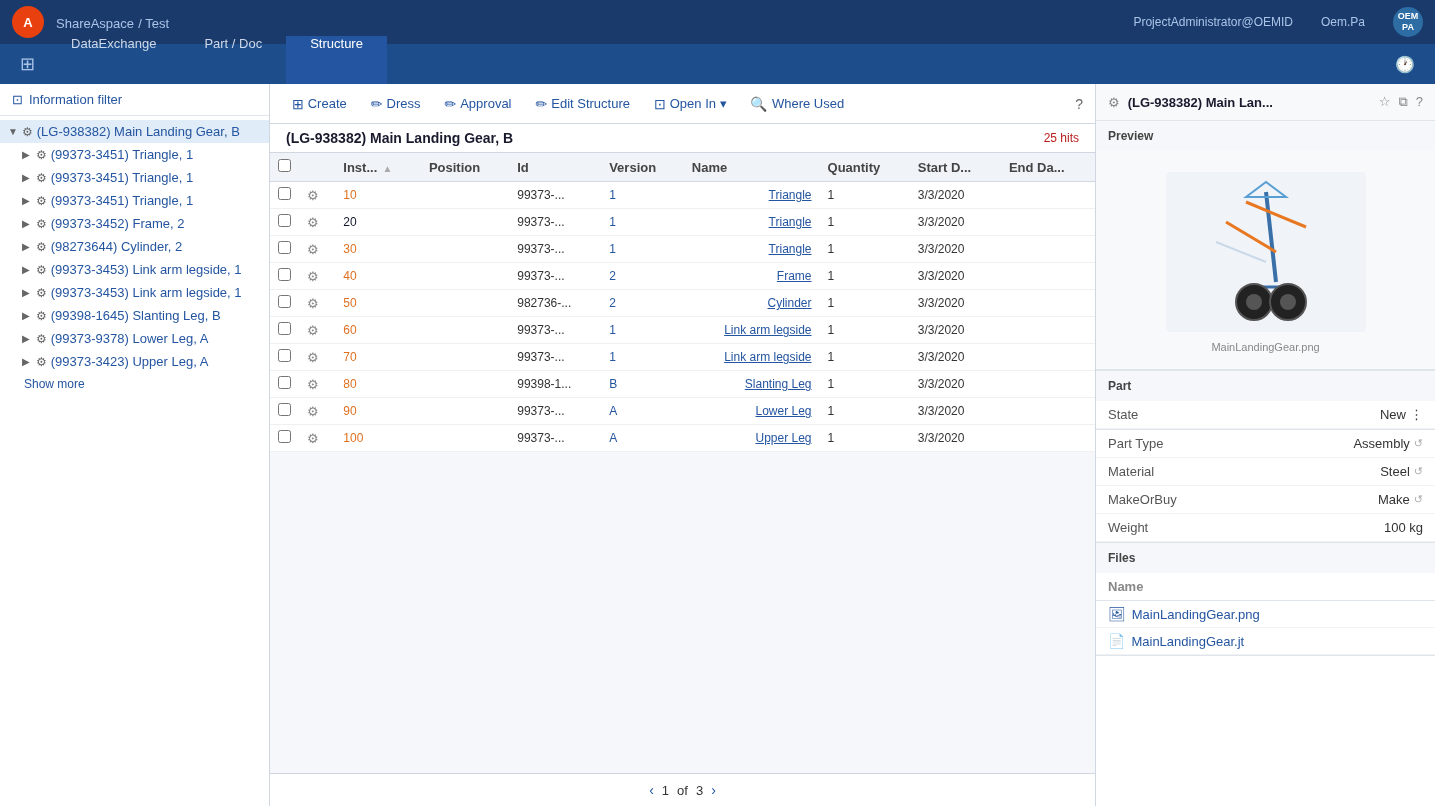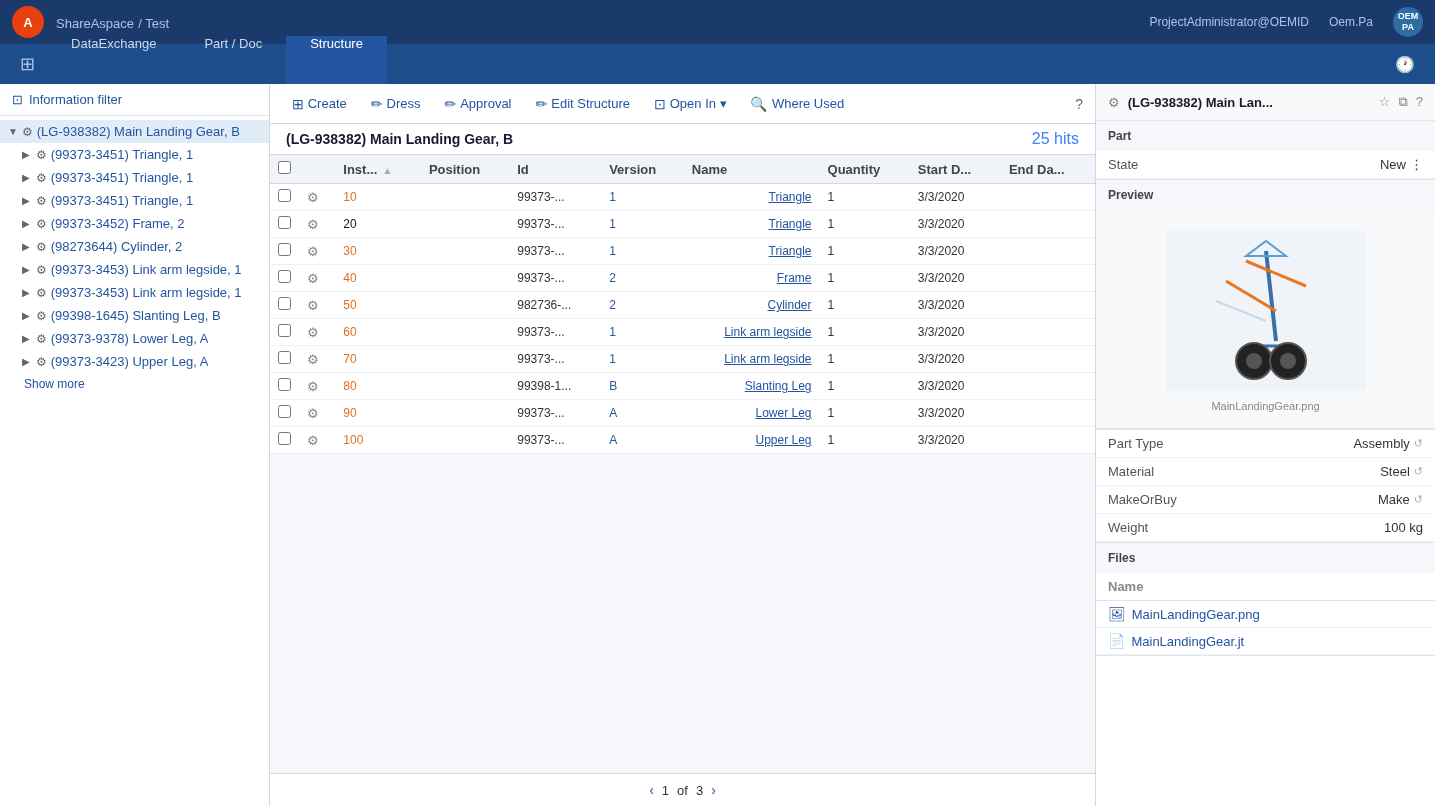--- a/index.html
+++ b/index.html
@@ -10,21 +10,21 @@
       display: flex; align-items: center; background: #1a3a6b; height: 44px;
       padding: 0 12px; gap: 12px;
     }
     .topbar-logo {
       width: 32px; height: 32px; background: #e8400e; border-radius: 50%;
       display: flex; align-items: center; justify-content: center;
       color: white; font-weight: bold; font-size: 16px; flex-shrink: 0;
     }
     .topbar-title { color: white; font-size: 15px; font-weight: 500; }
     .topbar-title span { color: #aac4e8; }
-    .topbar-right { margin-left: auto; display: flex; align-items: center; gap: 20px; }
+    .topbar-right { margin-left: auto; display: flex; align-items: center; gap: 28px; }
     .topbar-user { color: #aac4e8; font-size: 12px; }
     .topbar-avatar {
       width: 30px; height: 30px; background: #2e6da4; border-radius: 50%;
       display: flex; align-items: center; justify-content: center; color: white; font-size: 10px; font-weight: bold;
     }
 
     
     .navtabs {
       display: flex; align-items: center; background: #1e4d8c; height: 40px;
       padding: 0 8px;
@@ -76,21 +76,21 @@
       border-radius: 3px;
     }
     .toolbar-btn .icon { font-size: 14px; }
     .toolbar-help { margin-left: auto; color: #666; cursor: pointer; font-size: 14px; }
     .table-header-row {
       display: flex; align-items: center; padding: 6px 16px;
       background: white; border-bottom: 1px solid #d0d7e0;
       justify-content: space-between;
     }
     .table-title { font-size: 14px; font-weight: 600; color: #1a1a2e; }
-    .table-hits { color: #3b82f6; font-size: 16px; }
+    .table-hits { color: #b91c1c; font-size: 12px; }
 
     .data-table { width: 100%; border-collapse: collapse; background: white; }
     .data-table th {
       background: #f0f4f8; padding: 6px 8px; text-align: left;
       font-size: 12px; color: #444; border-bottom: 1px solid #d0d7e0;
       font-weight: 600; white-space: nowrap;
     }
     .data-table td {
       padding: 5px 8px; border-bottom: 1px solid #eef0f3;
       font-size: 12px; color: #333;
@@ -496,56 +496,56 @@
       <span class="gear">⚙</span>
       <span class="panel-title">(LG-938382) Main Lan...</span>
       <div class="panel-actions">
         <span>☆</span>
         <span>⧉</span>
         <span>?</span>
       </div>
     </div>
 
     <div class="panel-section">
+      <div class="panel-section-title">Preview</div>
+      <div class="preview-area">
+        <div class="preview-image">
+
+          <svg width="200" height="160" viewBox="0 0 200 160">
+
+            <rect width="200" height="160" fill="#f0f4f8" rx="4"></rect>
+
+            <line x1="100" y1="20" x2="110" y2="110" stroke="#3a6fa8" stroke-width="4"></line>
+
+            <polygon points="80,25 120,25 100,10" fill="none" stroke="#5a9fd4" stroke-width="2"></polygon>
+
+            <line x1="60" y1="50" x2="110" y2="80" stroke="#e87722" stroke-width="3"></line>
+            <line x1="80" y1="30" x2="140" y2="55" stroke="#e87722" stroke-width="3"></line>
+            <line x1="50" y1="70" x2="100" y2="90" stroke="#c9d8e8" stroke-width="2"></line>
+
+            <line x1="80" y1="115" x2="130" y2="115" stroke="#3a6fa8" stroke-width="3"></line>
+
+            <ellipse cx="88" cy="130" rx="18" ry="18" fill="#222" stroke="#555" stroke-width="2"></ellipse>
+            <ellipse cx="88" cy="130" rx="8" ry="8" fill="#555"></ellipse>
+            <ellipse cx="122" cy="130" rx="18" ry="18" fill="#222" stroke="#555" stroke-width="2"></ellipse>
+            <ellipse cx="122" cy="130" rx="8" ry="8" fill="#555"></ellipse>
+          </svg>
+        </div>
+        <div class="preview-caption">MainLandingGear.png</div>
+      </div>
+    </div>
+
+    <div class="panel-section">
       <div class="panel-section-title">Part</div>
       <div class="panel-row">
         <span class="panel-row-label">State</span>
         <span class="panel-row-value">
           <span>New</span>
           <span>⋮</span>
         </span>
-      </div>
-    </div>
-
-    <div class="panel-section">
-      <div class="panel-section-title">Preview</div>
-      <div class="preview-area">
-        <div class="preview-image">
-
-          <svg width="200" height="160" viewBox="0 0 200 160">
-
-            <rect width="200" height="160" fill="#f0f4f8" rx="4"></rect>
-
-            <line x1="100" y1="20" x2="110" y2="110" stroke="#3a6fa8" stroke-width="4"></line>
-
-            <polygon points="80,25 120,25 100,10" fill="none" stroke="#5a9fd4" stroke-width="2"></polygon>
-
-            <line x1="60" y1="50" x2="110" y2="80" stroke="#e87722" stroke-width="3"></line>
-            <line x1="80" y1="30" x2="140" y2="55" stroke="#e87722" stroke-width="3"></line>
-            <line x1="50" y1="70" x2="100" y2="90" stroke="#c9d8e8" stroke-width="2"></line>
-
-            <line x1="80" y1="115" x2="130" y2="115" stroke="#3a6fa8" stroke-width="3"></line>
-
-            <ellipse cx="88" cy="130" rx="18" ry="18" fill="#222" stroke="#555" stroke-width="2"></ellipse>
-            <ellipse cx="88" cy="130" rx="8" ry="8" fill="#555"></ellipse>
-            <ellipse cx="122" cy="130" rx="18" ry="18" fill="#222" stroke="#555" stroke-width="2"></ellipse>
-            <ellipse cx="122" cy="130" rx="8" ry="8" fill="#555"></ellipse>
-          </svg>
-        </div>
-        <div class="preview-caption">MainLandingGear.png</div>
       </div>
     </div>
 
     <div class="panel-section">
       <div class="panel-row">
         <span class="panel-row-label">Part Type</span>
         <span class="panel-row-value">
           <span>Assembly</span>
           <span class="hist">↺</span>
         </span>

